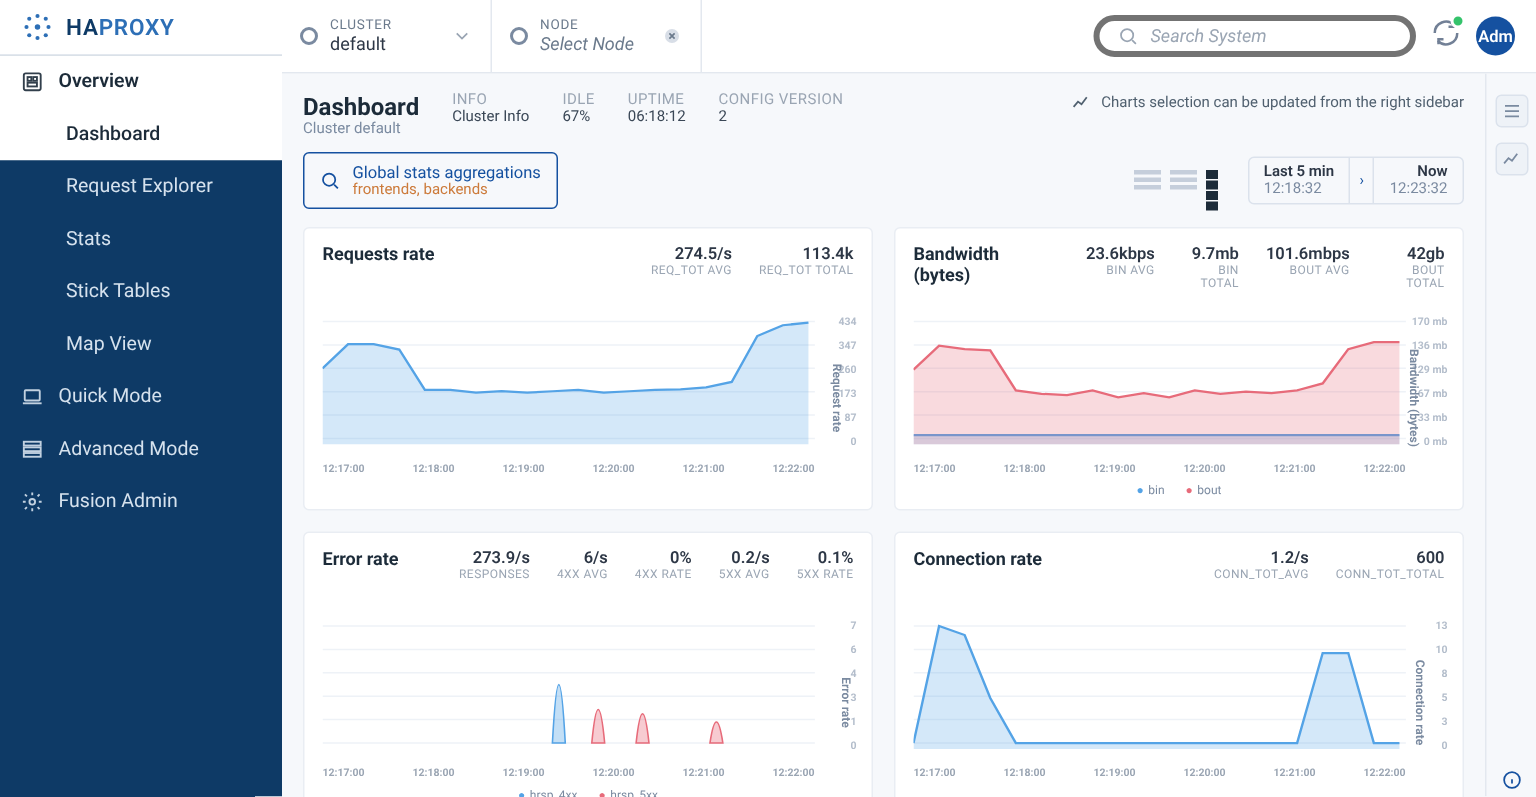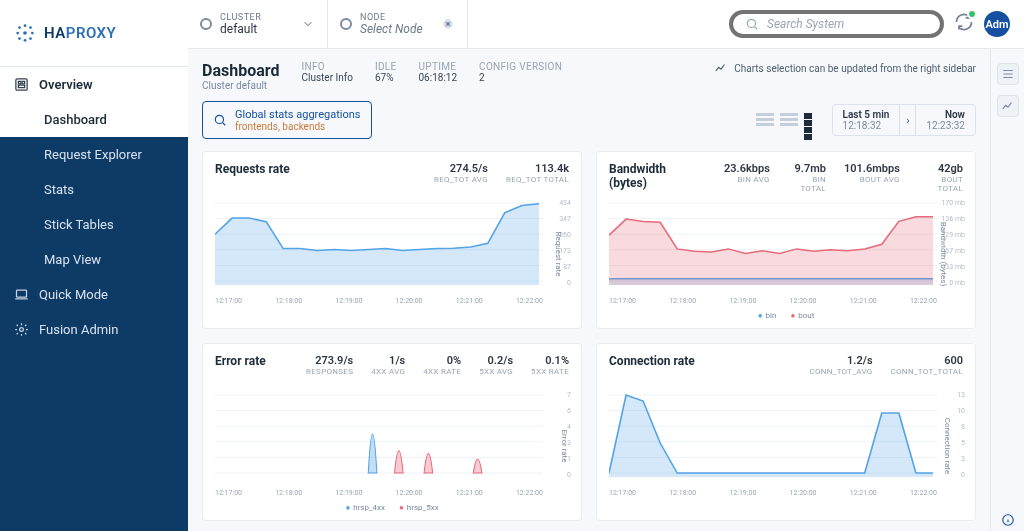--- a/index.html
+++ b/index.html
@@ -1,21 +1,21 @@
 <!DOCTYPE html>
 <html><head>
 <meta charset="utf-8">
 <style>
 * { margin: 0; padding: 0; box-sizing: border-box; font-family: -apple-system, BlinkMacSystemFont, "Segoe UI", Roboto, sans-serif; }
 body { width: 1024px; height: 531px; overflow: hidden; background: #f6f8fb; }
 .root { display: flex; height: 531px; }
 
 
 .sidebar { width: 188px; background: #0e3a66; color: #d6e2ee; display: flex; flex-direction: column; font-size: 13px; }
-.logo-box { height: 67px; background: #fff; color: #0e3a66; display: flex; align-items: center; padding: 0 14px; font-weight: 600; font-size: 15px; letter-spacing: .5px; border-bottom: 1px solid #e3e8ef; }
+.logo-box { height: 37px; background: #fff; color: #0e3a66; display: flex; align-items: center; padding: 0 14px; font-weight: 600; font-size: 15px; letter-spacing: .5px; border-bottom: 1px solid #e3e8ef; }
 .logo-box .bold { color: #2d6fb6; }
 .logo-mark { width: 22px; height: 22px; margin-right: 8px; }
 .logo-mark circle { fill: #2d6fb6; }
 
 .nav { flex: 1; padding-top: 0; }
 .nav-item { display: flex; align-items: center; gap: 10px; padding: 10px 14px; cursor: pointer; }
 .nav-item.top { background: #fff; color: #1c2b39; font-weight: 600; }
 .nav-item.sub { padding-left: 44px; background: #0e3a66; }
 .nav-item.sub.active { background: #fff; color: #1c2b39; font-weight: 500; }
 .nav-icon { width: 15px; height: 15px; flex: none; opacity: .9; }
@@ -66,21 +66,21 @@
 .range-box .chev { display: flex; align-items: center; color: #1551a0; border-left: 1px solid #dbe2ec; border-right: 1px solid #dbe2ec; padding: 0 6px; }
 
 .grid { display: grid; grid-template-columns: 1fr 1fr; gap: 14px; margin-top: 12px; }
 .card { background: #fff; border: 1px solid #e9edf3; border-radius: 4px; padding: 10px 12px 4px 12px; }
 .card-head { display: flex; align-items: flex-start; gap: 20px; min-height: 32px; }
 .card-title { font-size: 12px; font-weight: 700; color: #1c2b39; }
 .card-stats { margin-left: auto; display: flex; gap: 18px; }
 .card-stat { text-align: right; }
 .card-stat .v { font-size: 11px; font-weight: 600; color: #2d3746; }
 .card-stat .k { font-size: 8px; color: #9aa5b3; letter-spacing: .3px; }
-.chart { height: 110px; position: relative; margin-top: 5px; }
+.chart { height: 110px; position: relative; margin-top: 16px; font-weight: bold; }
 .chart svg { position: absolute; left: 0; right: 0; top: 0; width: 100%; height: 86px; }
 .y-ticks { position: absolute; right: -2px; top: 0; bottom: 22px; width: 24px; display: flex; flex-direction: column; justify-content: space-between; font-size: 7px; color: #b3bdcb; text-align: right; }
 .y-label { position: absolute; right: -12px; top: 50%; transform: translateY(-50%) rotate(90deg); font-size: 8px; color: #7a8aa0; }
 .x-ticks { position: absolute; bottom: 4px; left: 0; right: 26px; display: flex; justify-content: space-between; font-size: 7px; color: #9aa5b3; }
 .legend { display: flex; justify-content: center; gap: 14px; font-size: 8px; color: #7a8aa0; padding: 2px 0 4px 0; }
 .legend span::before { content: '●'; margin-right: 3px; }
 .legend .c-blue::before { color: #54a3e6; }
 .legend .c-red::before { color: #e76b7a; }
 
 .icon { width: 14px; height: 14px; }
@@ -133,20 +133,28 @@
       </div>
       <div class="nav-item">
         <svg class="nav-icon" viewBox="0 0 24 24" fill="none" stroke="currentColor" stroke-width="2">
             <rect x="4" y="5" width="16" height="11" rx="1"></rect>
             <path d="M2 19h20"></path>
           </svg>
         <span>Quick Mode</span>
       </div>
       <div class="nav-item">
         <svg class="nav-icon" viewBox="0 0 24 24" fill="none" stroke="currentColor" stroke-width="2">
+            <rect x="3" y="4" width="18" height="4"></rect>
+            <rect x="3" y="10" width="18" height="4"></rect>
+            <rect x="3" y="16" width="18" height="4"></rect>
+          </svg>
+        <span>Advanced Mode</span>
+      </div>
+      <div class="nav-item">
+        <svg class="nav-icon" viewBox="0 0 24 24" fill="none" stroke="currentColor" stroke-width="2">
             <circle cx="12" cy="12" r="3"></circle>
             <path d="M12 2v3M12 19v3M4.2 4.2l2.1 2.1M17.7 17.7l2.1 2.1M2 12h3M19 12h3M4.2 19.8l2.1-2.1M17.7 6.3l2.1-2.1"></path>
           </svg>
         <span>Fusion Admin</span>
       </div>
     </div>
   </div>
 
   <div class="right">
     <div class="topbar">
@@ -373,21 +381,21 @@
 
           <div class="card">
             <div class="card-head">
               <div class="card-title">Error rate</div>
               <div class="card-stats">
                 <div class="card-stat">
                     <div class="v">273.9/s</div>
                     <div class="k">RESPONSES</div>
                   </div>
                 <div class="card-stat">
-                    <div class="v">1/s</div>
+                    <div class="v">6/s</div>
                     <div class="k">4XX AVG</div>
                   </div>
                 <div class="card-stat">
                     <div class="v">0%</div>
                     <div class="k">4XX RATE</div>
                   </div>
                 <div class="card-stat">
                     <div class="v">0.2/s</div>
                     <div class="k">5XX AVG</div>
                   </div>

